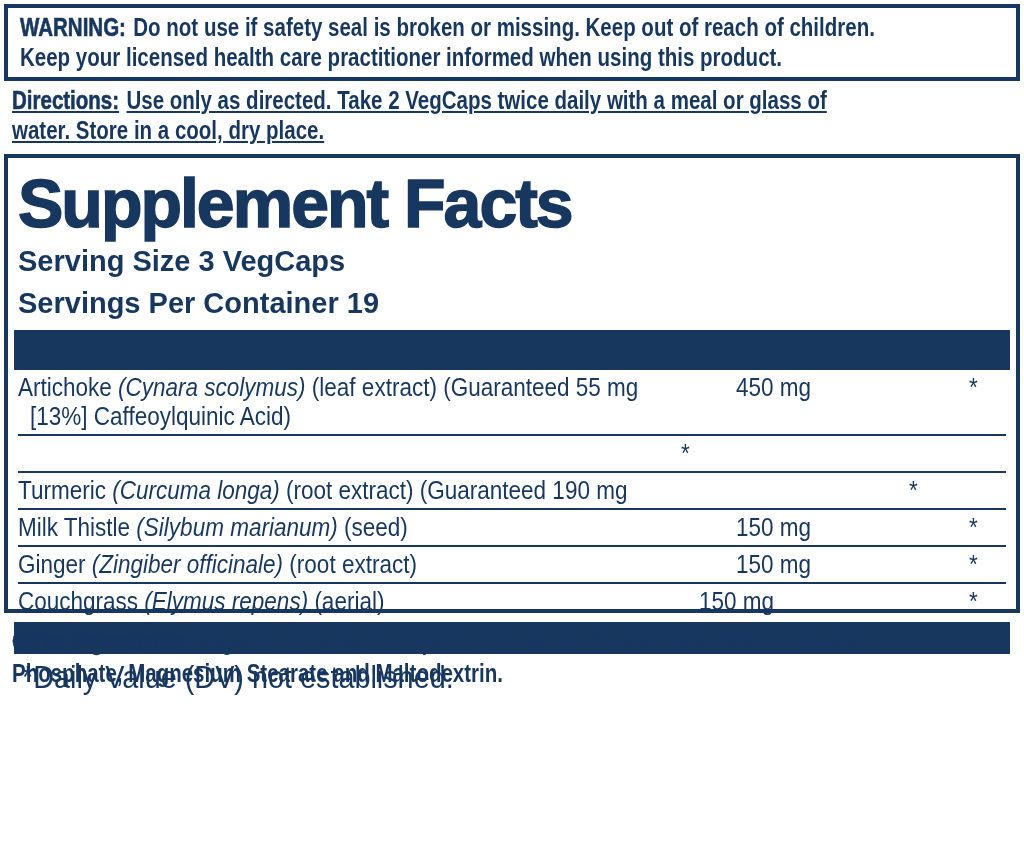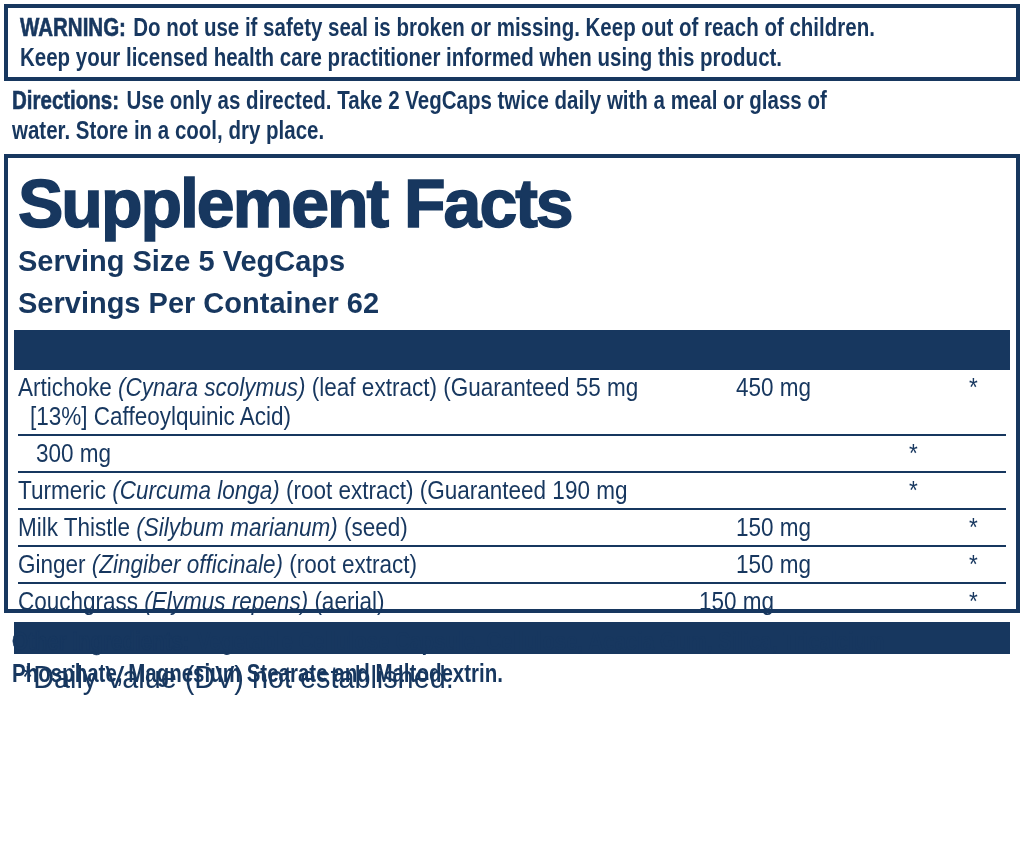--- a/index.html
+++ b/index.html
@@ -21,21 +21,21 @@
   .warning-box {
     margin: 4px;
     border: 4px solid #17375f;
     padding: 4px 16px 5px 12px;
   }
   .warning-box .ptext, .directions .ptext, .other-ing .ptext {
     font-size: 25px; font-weight: bold; line-height: 30px;
   }
 
   
-  .directions { margin: 0 4px 0 12px; }
+  .directions { margin: 0 4px 0 12px; text-decoration: underline; }
 
   
   .sf-panel {
     margin: 9px 4px 0 4px;
     border: 4px solid #17375f;
     padding: 6px 10px 0 10px;
     height: 459px;
   }
   .sf-title {
     font-size: 68px; font-weight: bold; letter-spacing: -2px;
@@ -73,36 +73,35 @@
 Keep your licensed health care practitioner informed when using this product.</span></div>
 </div>
 
 <div class="directions">
   <div class="ptext sq"><span class="heavy p-label">Directions:</span><span>Use only as directed. Take 2 VegCaps twice daily with a meal or glass of
 water. Store in a cool, dry place.</span></div>
 </div>
 
 <div class="sf-panel">
   <div class="sf-title">Supplement Facts</div>
-  <div class="sf-serving">Serving Size 5 VegCaps</div>
-  <div class="sf-servings">Servings Per Container 62</div>
+  <div class="sf-serving">Serving Size 3 VegCaps</div>
+  <div class="sf-servings">Servings Per Container 19</div>
 
   <div class="bar bar-thick"></div>
 
 
   <div class="bar bar-mid"></div>
 
   <div>
       <div class="sf-grid sf-row">
         <div class="sf-name"><span class="cnd"><span>Artichoke </span><span class="ital">(Cynara scolymus) </span><span>(leaf extract) (Guaranteed 55 mg</span></span><div class="sf-line2"><span class="cnd">[13%] Caffeoylquinic Acid)</span></div></div>
         <div class="sf-amt"><span class="cnd">450 mg</span></div>
         <div class="sf-dv"><span class="cnd-r">*</span></div>
       </div>
       <div class="sf-grid sf-row">
-        <div class="sf-amt"><span class="cnd">300 mg</span></div>
         <div class="sf-dv"><span class="cnd-r">*</span></div>
       </div>
       <div class="sf-grid sf-row">
         <div class="sf-name"><span class="cnd"><span>Turmeric </span><span class="ital">(Curcuma longa) </span><span>(root extract) (Guaranteed 190 mg</span></span></div>
         <div class="sf-dv"><span class="cnd-r">*</span></div>
       </div>
       <div class="sf-grid sf-row">
         <div class="sf-name"><span class="cnd"><span>Milk Thistle </span><span class="ital">(Silybum marianum) </span><span>(seed)</span></span></div>
         <div class="sf-amt"><span class="cnd">150 mg</span></div>
         <div class="sf-dv"><span class="cnd-r">*</span></div>

